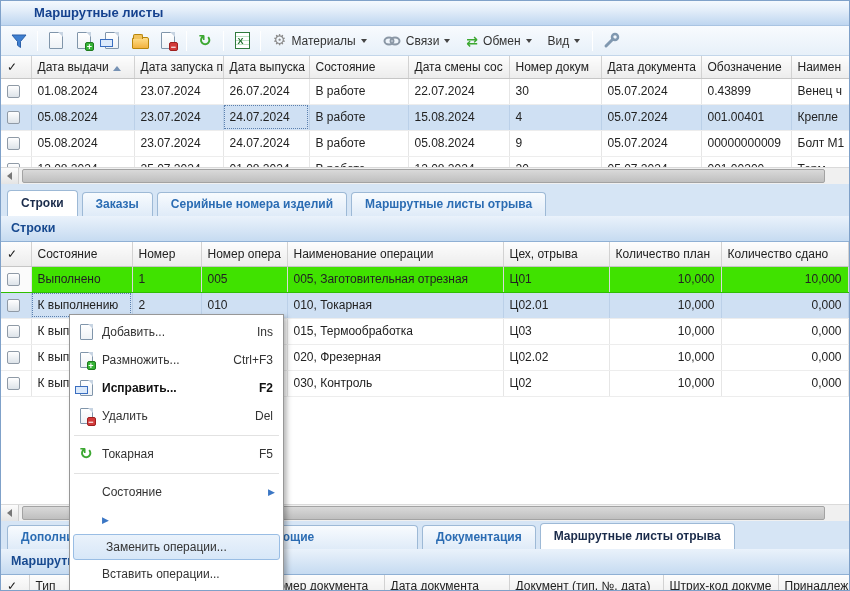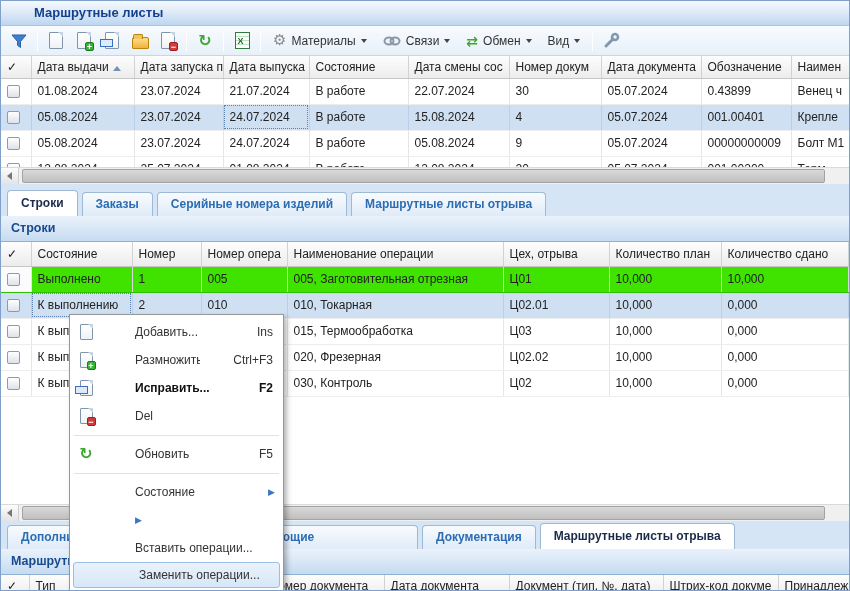--- a/index.html
+++ b/index.html
@@ -59,21 +59,21 @@
     border-right:1px solid #D2D2D2; border-bottom:1px solid #C6C6C6;
     white-space:nowrap; overflow:hidden;
   }
   table.grid td {
     height:26px; padding:0 6px; background:#fff;
     border-right:1px solid #E6E6E6; border-bottom:1px solid #EDEDED;
     white-space:nowrap; overflow:hidden;
   }
   .mid table.grid th { height:24px; }
   .mid table.grid td { height:26px; }
-  td.num, th.num { text-align:left; }
+  td.num, th.num { text-align:right; }
   tr.sel td { background:#CFE0F3; border-right-color:#BBD0E8; }
   tr.done td { background:#40E200; border-right-color:rgba(0,0,0,.15); border-bottom-color:#2FBE00; }
   tr.done td.cbcell { background:#FBFBFB; border-right-color:#E6E6E6; }
   td.fc { outline:1px dotted #5B80AE; outline-offset:-2px; background:#C4DAF3; }
   td.fc2 { outline:1px dotted #5B80AE; outline-offset:-2px; background:#D9E7F6; }
   .cb { width:13px; height:13px; background:linear-gradient(#fff,#DDE3E9); border:1px solid #8F9AA6; border-radius:2px; }
   .sort-asc { display:inline-block; width:0; height:0; margin-left:4px;
     border-left:4px solid transparent; border-right:4px solid transparent; border-bottom:5px solid #7792B4; }
   
   .hscroll { position:absolute; left:0; right:0; bottom:0; height:17px; background:#F0F0F0; border-top:1px solid #DADADA; }
@@ -95,21 +95,21 @@
     position:absolute; left:0; right:0; height:26px; line-height:25px; padding-left:10px;
     font-weight:bold; font-size:12.5px; color:#17498F;
     background:linear-gradient(#EAF2FB,#C6DBF1); border-bottom:1px solid #8FB0D4;
   }
   
   .cmenu {
     position:absolute; left:68px; top:313px; width:215px; height:310px;
     background:#fff; border:1px solid #979797; box-shadow:3px 3px 5px rgba(0,0,0,.28);
     padding-top:3px; z-index:50;
   }
-  .mi { height:28px; display:flex; align-items:center;gap:33px; }
+  .mi { height:28px; display:flex; align-items:center; }
   .mi .ic { width:32px; display:flex; align-items:center; justify-content:center; flex:0 0 32px; }
   .mi .lbl { flex:1; color:#333; white-space:nowrap; overflow:hidden; }
   .mi .sc { color:#333; margin-right:10px; }
   .mi.bold .lbl, .mi.bold .sc { font-weight:bold; color:#111; }
   .mi .sub { color:#3B76C4; font-size:9px; margin-right:8px; }
   .mi.hover { margin:0 3px; border:1px solid #99BDE4; border-radius:3px; height:26px;
     background:linear-gradient(#EAF2FB,#D7E7F8); }
   .msep { height:10px; position:relative; }
   .msep::after { content:''; position:absolute; left:4px; right:4px; top:5px; border-top:1px solid #E2E2E2; }
   .cmenu .i-doc { width:13px; height:16px; }
@@ -217,21 +217,21 @@
         <th>Дата документа</th>
         <th>Обозначение</th>
         <th>Наимен</th>
       </tr>
       <tr>
         <td class="cbcell">
               <div class="cb"></div>
             </td>
         <td>01.08.2024</td>
             <td>23.07.2024</td>
-            <td>21.07.2024</td>
+            <td>26.07.2024</td>
             <td>В работе</td>
             <td>22.07.2024</td>
             <td>30</td>
             <td>05.07.2024</td>
             <td>0.43899</td>
             <td>Венец ч</td>
       </tr>
       <tr class="sel">
         <td class="cbcell">
               <div class="cb"></div>
@@ -454,43 +454,44 @@
         </span>
       <span class="lbl">Исправить...</span>
       <span class="sc">F2</span>
     </div>
     <div class="mi">
       <span class="ic">
           <span class="i-doc">
             <span class="badge r">−</span>
           </span>
         </span>
+      <span class="lbl">Удалить</span>
       <span class="sc">Del</span>
     </div>
     <div class="msep"></div>
     <div class="mi">
       <span class="ic">
           <span class="i-refresh">↻</span>
         </span>
-      <span class="lbl">Обновить</span>
+      <span class="lbl">Токарная</span>
       <span class="sc">F5</span>
     </div>
     <div class="msep"></div>
     <div class="mi">
       <span class="ic"></span>
       <span class="lbl">Состояние</span>
       <span class="sub">▶</span>
     </div>
     <div class="mi">
       <span class="ic"></span>
       <span class="sub">▶</span>
     </div>
-    <div class="mi">
-      <span class="ic"></span>
-      <span class="lbl">Вставить операции...</span>
-    </div>
     <div class="mi hover">
       <span class="ic"></span>
       <span class="lbl">Заменить операции...</span>
     </div>
+    <div class="mi">
+      <span class="ic"></span>
+      <span class="lbl">Вставить операции...</span>
+    </div>
   </div>
 
 </div>
 
 </body></html>

